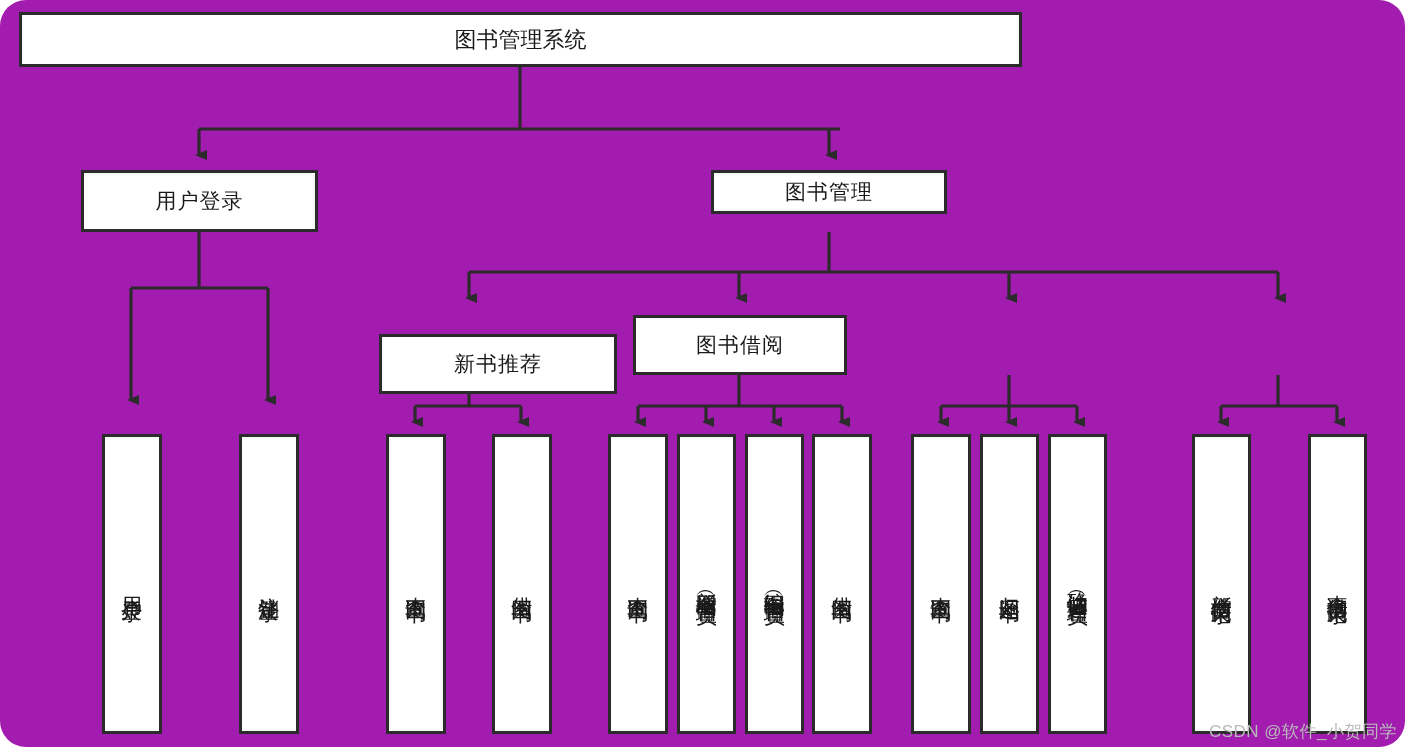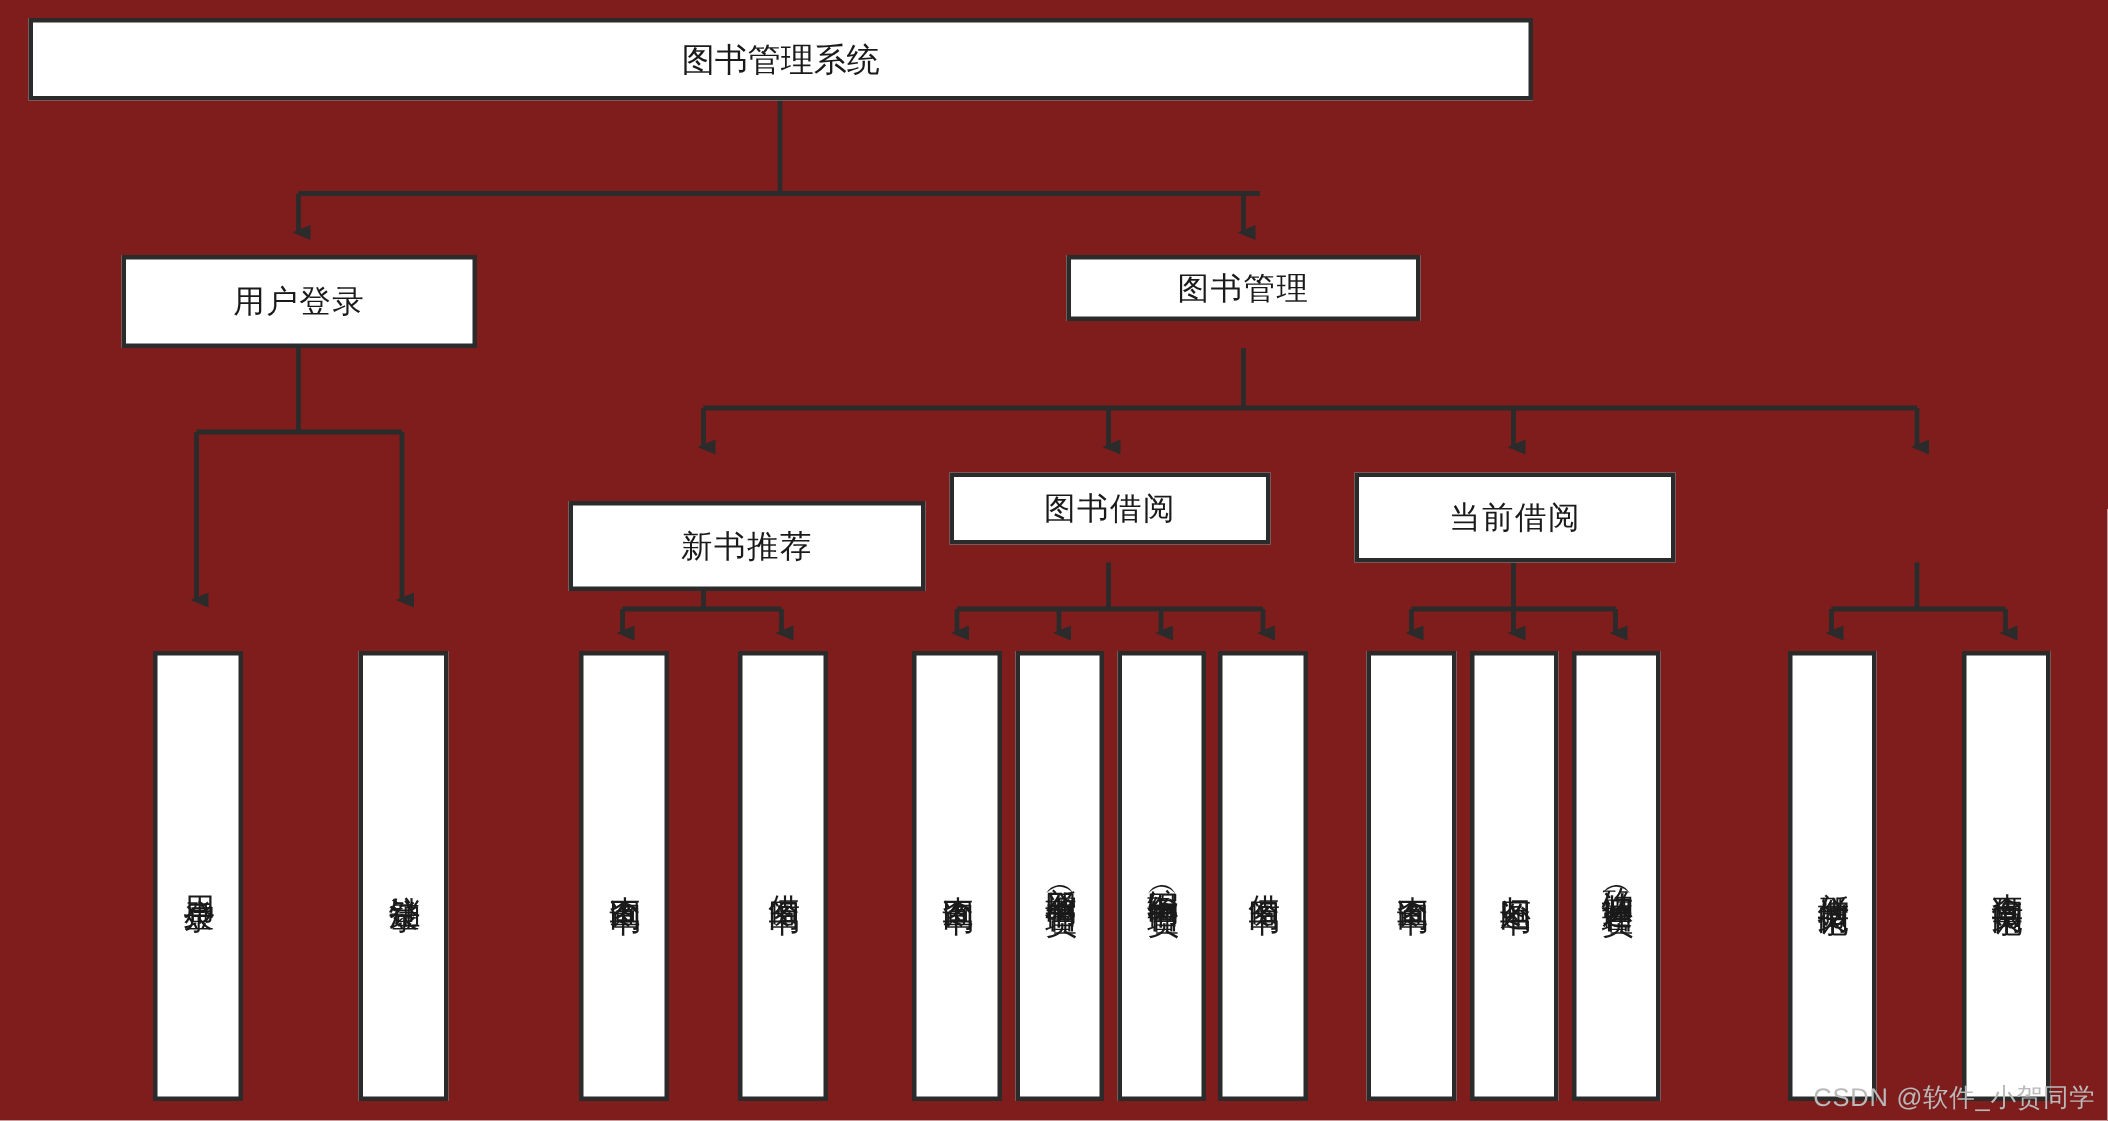--- a/index.html
+++ b/index.html
@@ -1,17 +1,17 @@
 <!DOCTYPE html>
 <html><head>
 <meta charset="utf-8">
 <style>
   html,body{margin:0;padding:0;background:#ffffff;}
   body{font-family:"Liberation Sans","DejaVu Sans",sans-serif;}
-  #stage{position:relative;width:1405px;height:747px;background:#7f1d1d;overflow:hidden;}
+  #stage{position:relative;width:1405px;height:747px;background:#a21caf;overflow:hidden;border-radius:26px;}
   #wires{position:absolute;left:0;top:0;width:1405px;height:747px;}
   .node{position:absolute;box-sizing:border-box;background:#ffffff;border:3px solid #2b2b2b;
         display:flex;align-items:center;justify-content:center;color:#1a1a1a;}
   .node.h{font-size:21px;letter-spacing:1px;}
   .node.root{font-size:22px;}
   .node.v{writing-mode:vertical-rl;text-orientation:upright;font-size:21px;line-height:1.22;
           letter-spacing:2px;padding:6px 0;}
   .node.v .txt{writing-mode:vertical-rl;text-orientation:upright;white-space:normal;text-align:center;}
   .watermark{position:absolute;right:8px;bottom:4px;font-size:17px;color:#b9b9b9;
              letter-spacing:0.5px;white-space:nowrap;}
@@ -78,25 +78,22 @@
   <div class="node h" style="left:81px;top:170px;width:237px;height:62px;">
     <span>用户登录</span>
   </div>
   <div class="node h" style="left:711px;top:170px;width:236px;height:44px;">
     <span>图书管理</span>
   </div>
 
   <div class="node h" style="left:363px;top:334px;width:238px;height:60px;margin-left:16px;">
     <span>新书推荐</span>
   </div>
-  <div class="node h" style="left:633px;top:315px;width:214px;height:48px;">
+  <div class="node h" style="left:633px;top:315px;width:214px;height:60px;">
     <span>图书借阅</span>
-  </div>
-  <div class="node h" style="left:903px;top:315px;width:214px;height:60px;">
-    <span>当前借阅</span>
   </div>
 
   <div class="node v" style="left:102px;top:434px;width:60px;height:300px;">
     <span class="txt">用户登录</span>
   </div>
   <div class="node v" style="left:239px;top:434px;width:60px;height:300px;">
     <span class="txt">注销登录</span>
   </div>
 
   <div class="node v" style="left:386px;top:434px;width:60px;height:300px;">

